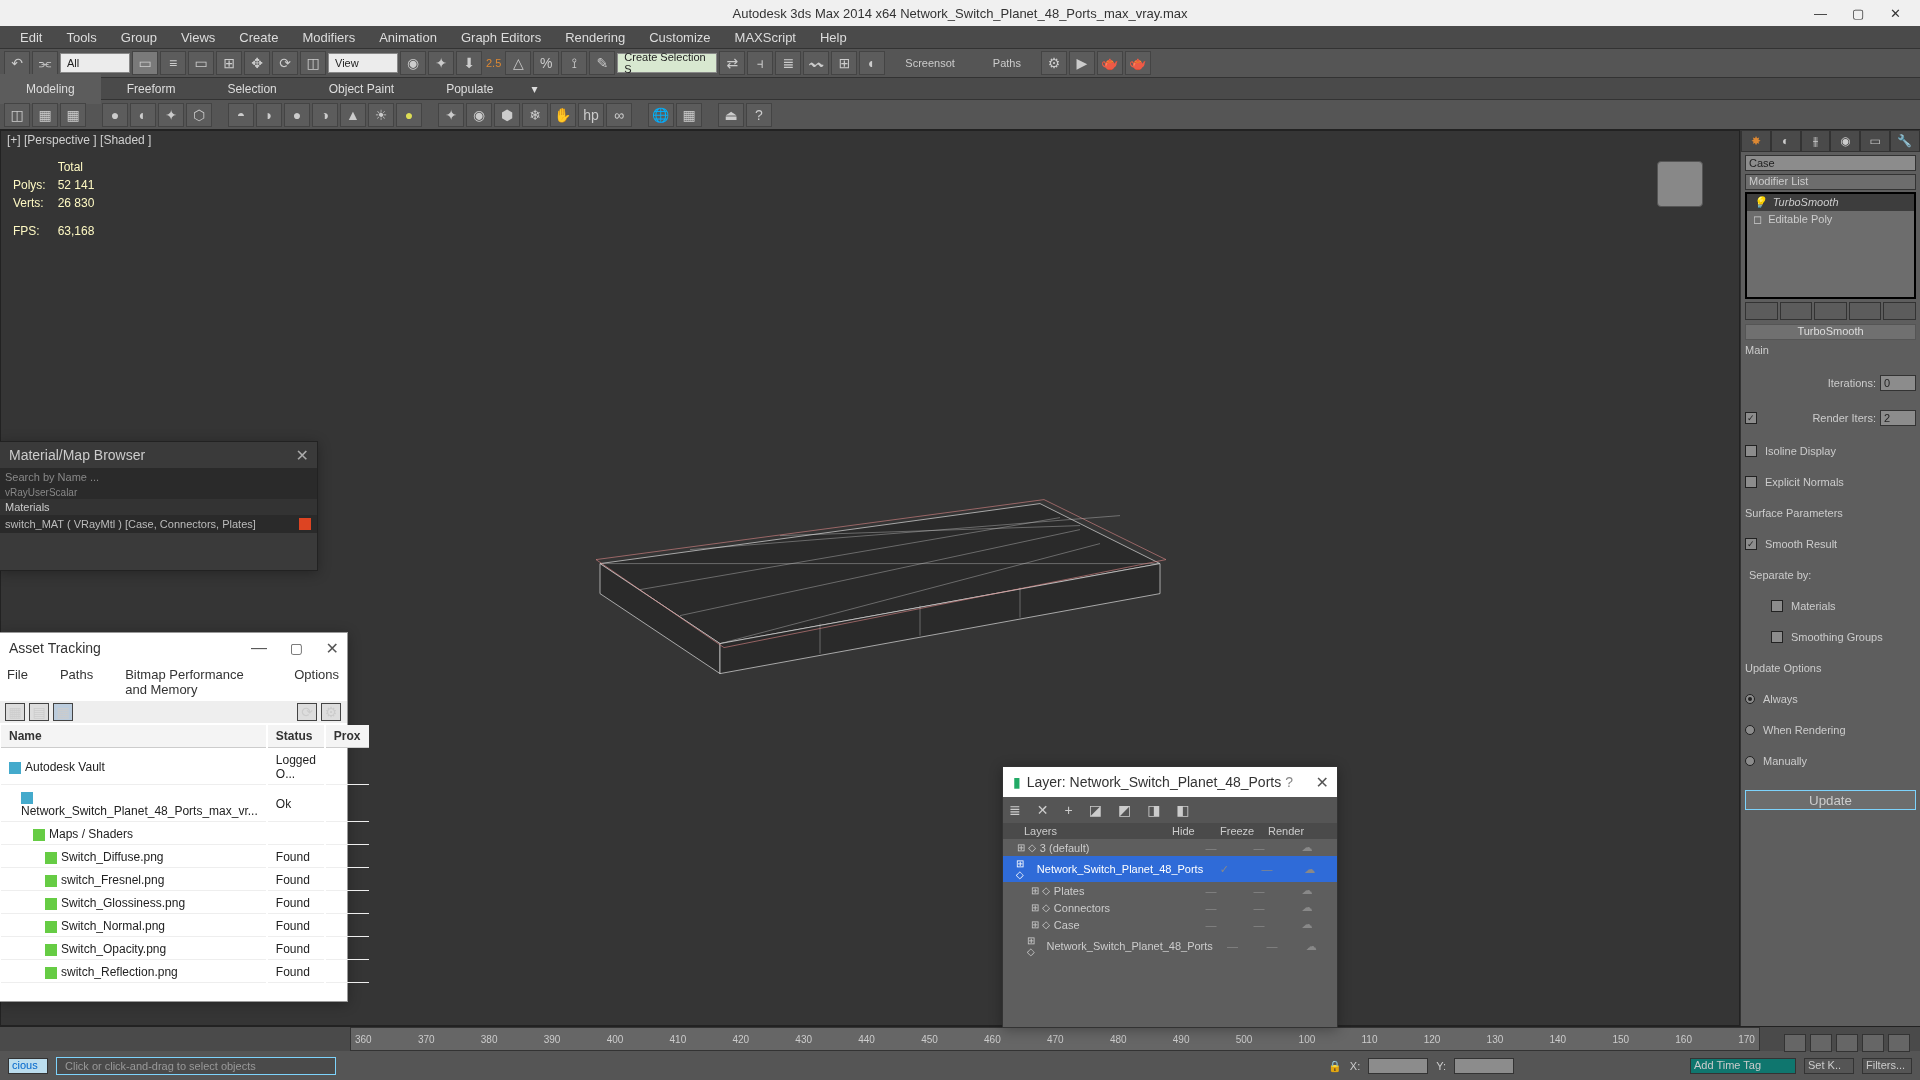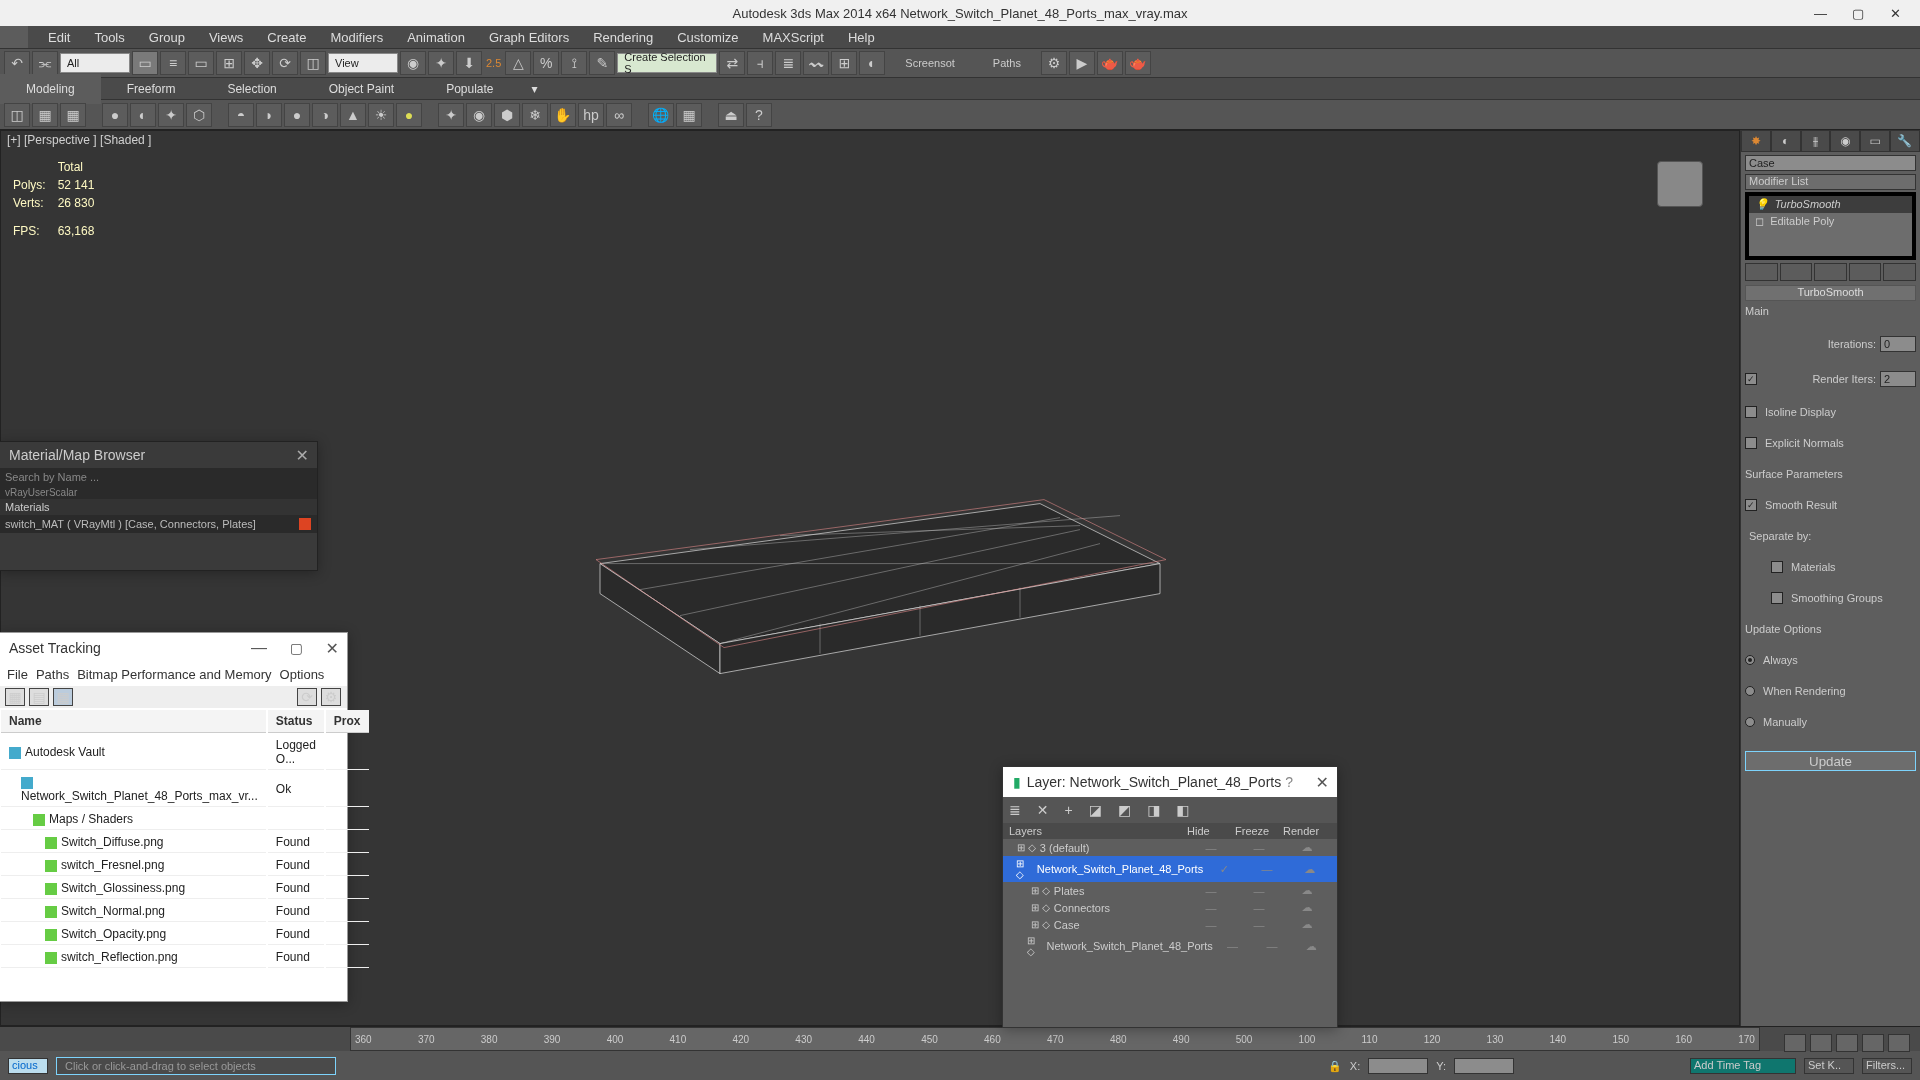--- a/index.html
+++ b/index.html
@@ -1,20 +1,20 @@
 <!DOCTYPE html>
 <html><head>
 <meta charset="utf-8">
 <style>
 * { margin:0; padding:0; box-sizing:border-box; font-family:"Segoe UI",Tahoma,sans-serif; }
 body { background:#5c5c5c; width:1920px; height:1080px; overflow:hidden; color:#ccc; font-size:11px; position:relative; }
 .titlebar { height:26px; background:#f0f0f0; color:#333; display:flex; align-items:center; justify-content:center; font-size:13px; position:relative; }
 .titlebar .wincontrols { position:absolute; right:16px; display:flex; gap:24px; }
 .titlebar .wincontrols span { width:14px; height:14px; display:inline-block; }
-.menubar { height:22px; background:#4a4a4a; display:flex; align-items:center; padding:0 8px;margin-left:28px; }
+.menubar { height:22px; background:#4a4a4a; display:flex; align-items:center; padding:0 8px; }
 .menubar span { padding:0 12px; color:#ddd; font-size:13px; cursor:pointer; }
 .toolbar1 { height:30px; background:#555; border-top:1px solid #333; border-bottom:1px solid #333; display:flex; align-items:center; padding:0 4px; gap:2px; }
 .tbtn { width:26px; height:24px; background:#5c5c5c; border:1px solid #444; display:flex; align-items:center; justify-content:center; font-size:14px; color:#ccc; cursor:pointer; }
 .drop { height:20px; background:#ececec; color:#222; font-size:11px; padding:8px 6px; border:1px solid #888; display:flex; align-items:center; }
 .ribbon { height:22px; background:#4a4a4a; display:flex; align-items:center; border-bottom:1px solid #333; }
 .ribbon span { padding:8px 26px; color:#ddd; font-size:12px; cursor:pointer; }
 .ribbon .active { background:#5c5c5c; }
 .toolbar2 { height:30px; background:#555; border-bottom:1px solid #222; display:flex; align-items:center; padding:0 4px; gap:2px; }
 .main { position:relative; height:calc(1080px - 26px - 22px - 30px - 22px - 30px - 54px); display:flex; }
 .viewport { flex:1; background:#353535; position:relative; border:1px solid #222; overflow:hidden; }
@@ -22,21 +22,21 @@
 .stats { position:absolute; left:10px; top:26px; color:#fef9c3; font-size:12px; line-height:16px; }
 .stats td { padding-right:10px; }
 .viewcube { position:absolute; right:36px; top:30px; width:46px; height:46px; background:#888; border-radius:4px; border:1px solid #555; }
 .cmdpanel { width:180px; background:#5e5e5e; border-left:1px solid #333; font-size:11px; overflow:hidden; }
 .cmdtabs { display:flex; height:22px; }
 .cmdtabs div { flex:1; background:#4a4a4a; border:1px solid #333; display:flex; align-items:center; justify-content:center; font-size:12px; }
 .cmdbody { padding:3px 4px; }
 .fld { display:flex; align-items:center; margin:19px 0; gap:4px; }
 .fld label { color:#ccc; font-size:11px; }
 .txt { background:#8c8c8c; color:#222; border:1px solid #333; height:16px; padding:0 3px; font-size:11px; }
-.modlist { background:#6d6d6d; border:4px solid #000000; height:68px; margin-top:2px; }
+.modlist { background:#6d6d6d; border:2px solid #000000; height:107px; margin-top:2px; }
 .modlist div { padding:2px 6px; color:#ccc; font-size:11px; }
 .modlist .sel { background:#3d3d3d; font-style:italic; }
 .rollout-hdr { background:#707070; height:16px; text-align:center; color:#ddd; font-size:11px; margin:4px 0 2px; border:1px solid #555; }
 .btnrow { display:flex; gap:2px; margin:3px 0; }
 .btnrow div { flex:1; height:18px; background:#5c5c5c; border:1px solid #333; }
 .chk { width:12px; height:12px; display:inline-block; border:1px solid #222; background:#8c8c8c; margin-right:4px; vertical-align:middle; }
 .chk.on::after { content:"✓"; font-size:9px; position:relative; top:-2px; left:1px; color:#222; }
 .radio { width:10px; height:10px; border:1px solid #222; border-radius:50%; background:#8c8c8c; display:inline-block; margin-right:4px; position:relative; }
 .radio.on::after { content:""; width:4px; height:4px; background:#222; border-radius:50%; position:absolute; left:2px; top:2px; }
 .bottombar { height:54px; background:#555; border-top:1px solid #222; position:relative; }
@@ -52,21 +52,21 @@
 .asset-list td { padding:3px 8px; color:#222; border-bottom:1px solid #eee; }
 .matpanel { background:#3a3a3a; color:#ccc; border:1px solid #222; }
 .matpanel .ptitle { background:#3a3a3a; color:#ccc; height:26px; }
 .mat-search { background:#2a2a2a; height:18px; color:#888; padding:0 6px; font-size:11px; display:flex; align-items:center; }
 .mat-row { background:#2a2a2a; color:#bcbcbc; font-size:11px; padding:3px 6px; display:flex; align-items:center; }
 .mat-row .swatch { width:12px; height:12px; background:#d42; margin-left:auto; }
 .layerpanel { background:#5e5e5e; border:1px solid #333; color:#ccc; }
 .layerpanel .ptitle { background:#fff; color:#333; }
 .layer-toolbar { height:26px; background:#555; display:flex; align-items:center; padding:0 6px; gap:16px; }
 .layer-toolbar span { font-size:14px; color:#ccc; cursor:pointer; }
-.layer-cols { display:flex; background:#4a4a4a; font-size:11px; padding:2px 6px; }
+.layer-cols { display:flex; background:#4a4a4a; font-size:11px; padding:2px 21px; }
 .layer-cols span:first-child { flex:1; }
 .layer-cols span { width:48px; }
 .layer-row { display:flex; align-items:center; padding:2px 6px; font-size:11px; }
 .layer-row .nm { flex:1; padding-left:4px; }
 .layer-row .dots { width:48px; text-align:center; color:#888; }
 .layer-row.sel { background:#2f6bd8; color:#fff; }
 .sect-hdr { color:#ccc; font-size:11px; margin:4px 0 2px; }
 .mesh { position:absolute; left:50%; top:50%; transform:translate(-50%,-56%); width:700px; height:240px; }
 .mesh svg { width:100%; height:100%; }
 .pcbtns { position:absolute; right:160px; bottom:4px; display:flex; gap:4px; }
@@ -366,21 +366,21 @@
     </div>
 </div>
 
 <div class="panel" style="left:-2px;top:632px;width:350px;height:370px">
   <div class="ptitle">
       <span>Asset Tracking</span>
     <span style="position:absolute;right:80px;color:#555;font-size:16px">—</span>
     <span style="position:absolute;right:44px;color:#555;font-size:14px">▢</span>
     <span class="pclose">✕</span>
   </div>
-  <div style="display:flex;padding:4px 8px;gap:8px;font-size:13px;color:#333">
+  <div style="display:flex;padding:4px 8px;gap:32px;font-size:13px;color:#333">
     <span>File</span>
     <span>Paths</span>
     <span>Bitmap Performance and Memory</span>
     <span>Options</span>
   </div>
   <div style="display:flex;padding:2px 6px;gap:4px;background:#eee">
     <div class="tbtn" style="background:#ddd;width:20px;height:18px">▦</div>
     <div class="tbtn" style="background:#ddd;width:20px;height:18px">▤</div>
     <div class="tbtn" style="background:#bcd;width:20px;height:18px">▦</div>
     <div style="flex:1"></div>

